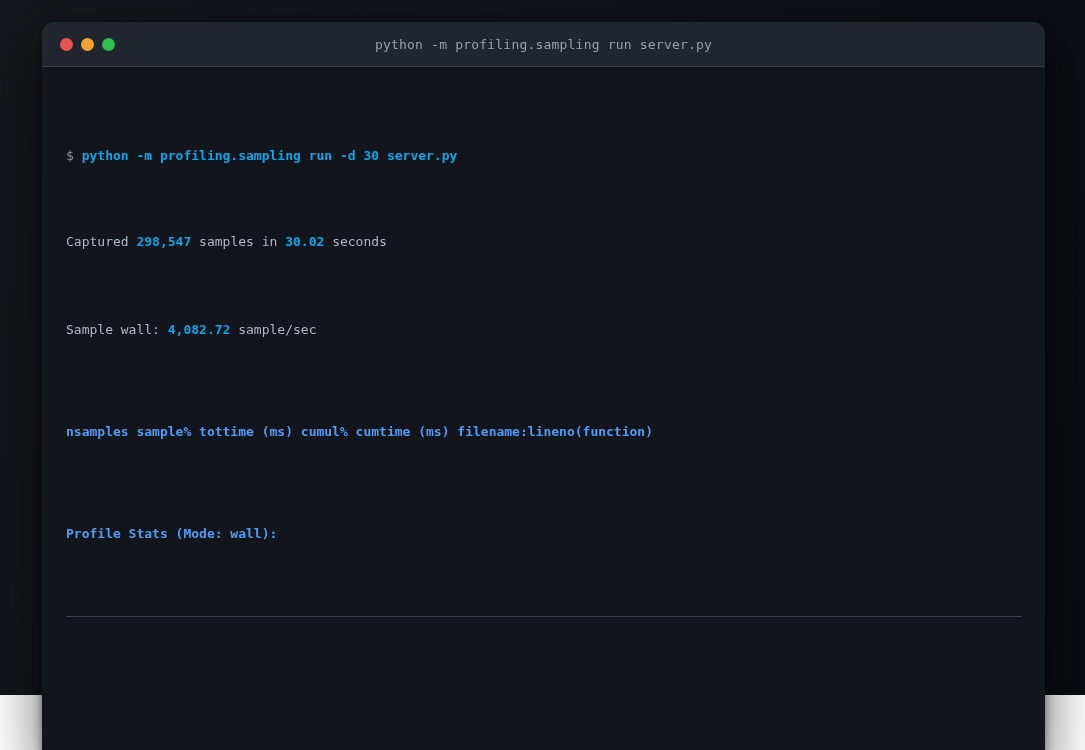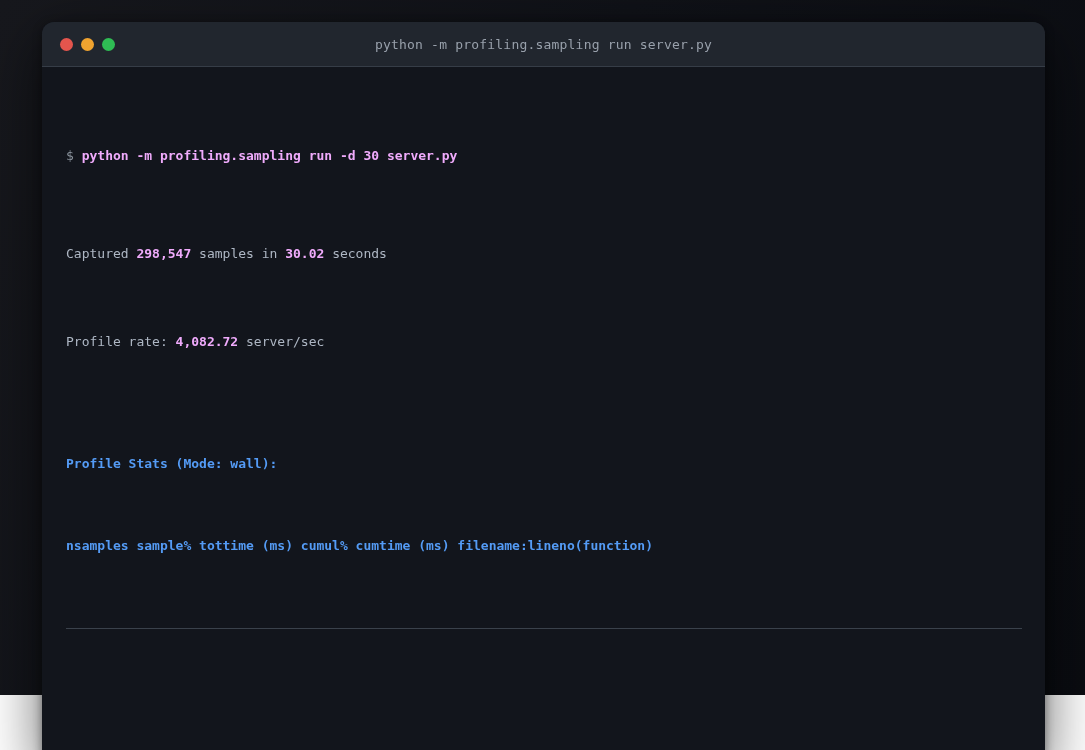--- a/index.html
+++ b/index.html
@@ -37,25 +37,25 @@
     background: #12151c;
     padding: 19px 20px 0 24px;
     font-size: 13px; line-height: 20px;
     color: #aeb7c4;
     white-space: pre;
   }
   .line { height: 20px; }
   
   .t-dim    { color: #8b949e; }
   .t-gray   { color: #aeb7c4; }
-  .t-greenb { color: #f0abfc; font-weight: 700; }
+  .t-greenb { color: #0ea5e9; font-weight: 700; }
   .t-blueh  { color: #549bf5; font-weight: 700; }
   
   .mt8  { margin-top: 8px; }
-  .mt18 { margin-top: 18px; }
+  .mt18 { margin-top: 6px; }
   .mt22 { margin-top: 22px; }
   .mt2  { margin-top: 2px; }
   .divider {
     height: 0; border-top: 1px solid #3a414b;
     width: 956px; margin-top: 12px;
   }
 </style>
 </head>
 <body>
 
@@ -70,26 +70,26 @@
       </div>
       <div class="title">python -m profiling.sampling run server.py</div>
     </div>
 
     <div class="body">
 
       <div class="line"><span class="t-dim">$ </span><span class="t-greenb">python -m profiling.sampling run -d 30 server.py</span></div>
 
       <div class="line mt18"><span class="t-gray">Captured </span><span class="t-greenb">298,547</span><span class="t-gray"> samples in </span><span class="t-greenb">30.02</span><span class="t-gray"> seconds</span></div>
 
-      <div class="line mt8"><span class="t-gray">Profile rate: </span><span class="t-greenb">4,082.72</span><span class="t-gray"> server/sec</span></div>
+      <div class="line mt8"><span class="t-gray">Sample wall: </span><span class="t-greenb">4,082.72</span><span class="t-gray"> sample/sec</span></div>
 
 
+      <div class="line mt2 t-blueh">nsamples sample% tottime (ms) cumul% cumtime (ms) filename:lineno(function)</div>
+
       <div class="line mt22 t-blueh">Profile Stats (Mode: wall):</div>
-
-      <div class="line mt2 t-blueh">nsamples sample% tottime (ms) cumul% cumtime (ms) filename:lineno(function)</div>
 
       <div class="divider"></div>
 
       
 
       
 
       
 
       

